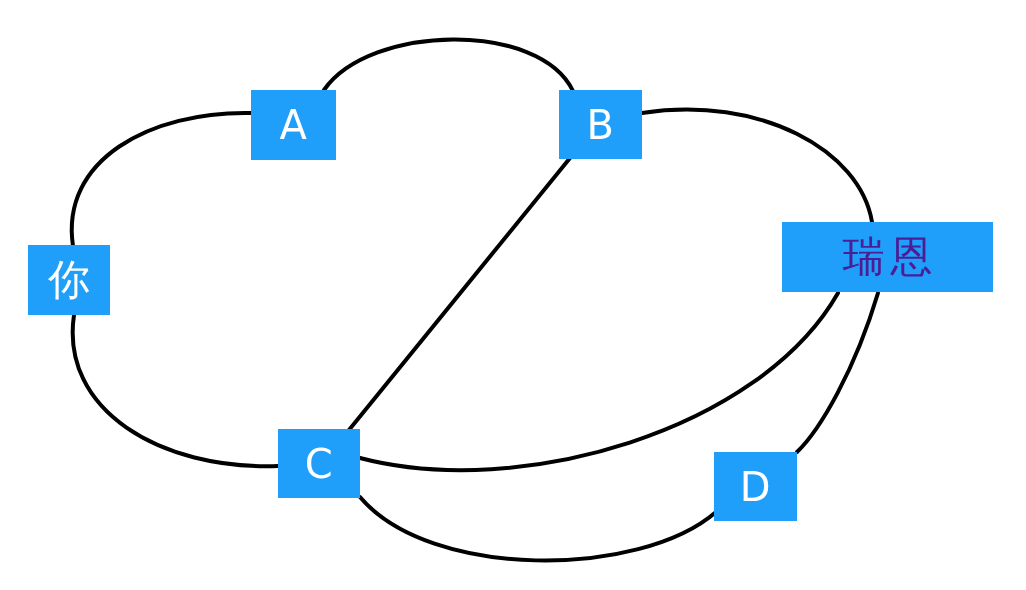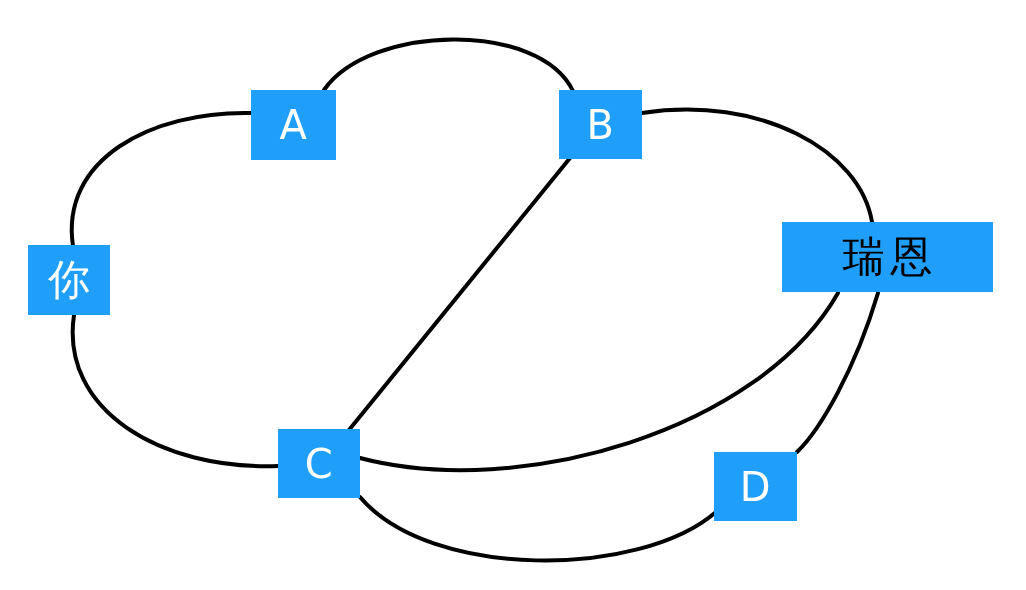--- a/index.html
+++ b/index.html
@@ -78,21 +78,21 @@
   <div id="node-layer">
       <div class="node cjk" style="left: 28px; top: 245px; width: 82px; height: 70px; background: rgb(31, 159, 250); color: rgb(255, 255, 255);">
         <span class="node-label">你</span>
       </div>
       <div class="node latin" style="left: 251px; top: 90px; width: 85px; height: 70px; background: rgb(31, 159, 250); color: rgb(255, 255, 255);">
         <span class="node-label">A</span>
       </div>
       <div class="node latin" style="left: 559px; top: 90px; width: 83px; height: 69px; background: rgb(31, 159, 250); color: rgb(255, 255, 255);">
         <span class="node-label">B</span>
       </div>
-      <div class="node cjk" style="left: 782px; top: 222px; width: 211px; height: 70px; background: rgb(31, 159, 250); color: #000000;">
+      <div class="node cjk" style="left: 782px; top: 222px; width: 211px; height: 70px; background: rgb(31, 159, 250); color: #4c1d95;">
         <span class="node-label">瑞恩</span>
       </div>
       <div class="node latin" style="left: 278px; top: 429px; width: 82px; height: 69px; background: rgb(31, 159, 250); color: rgb(255, 255, 255);">
         <span class="node-label">C</span>
       </div>
       <div class="node latin" style="left: 714px; top: 452px; width: 83px; height: 69px; background: rgb(31, 159, 250); color: rgb(255, 255, 255);">
         <span class="node-label">D</span>
       </div>
     </div>
 

